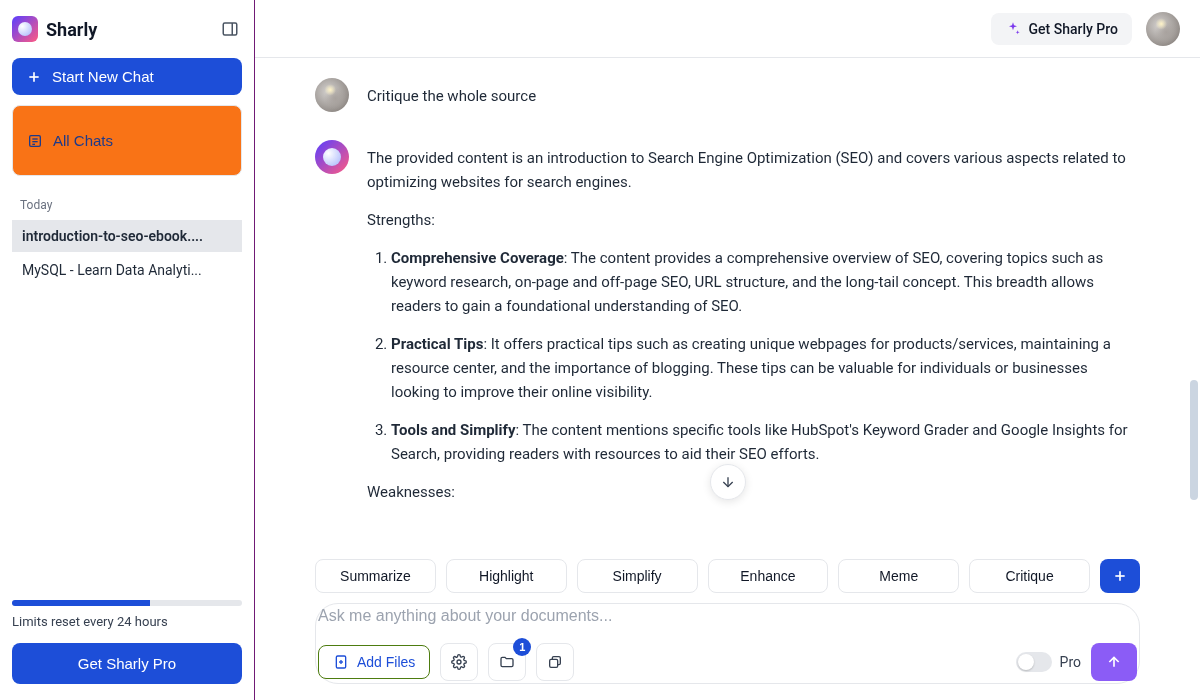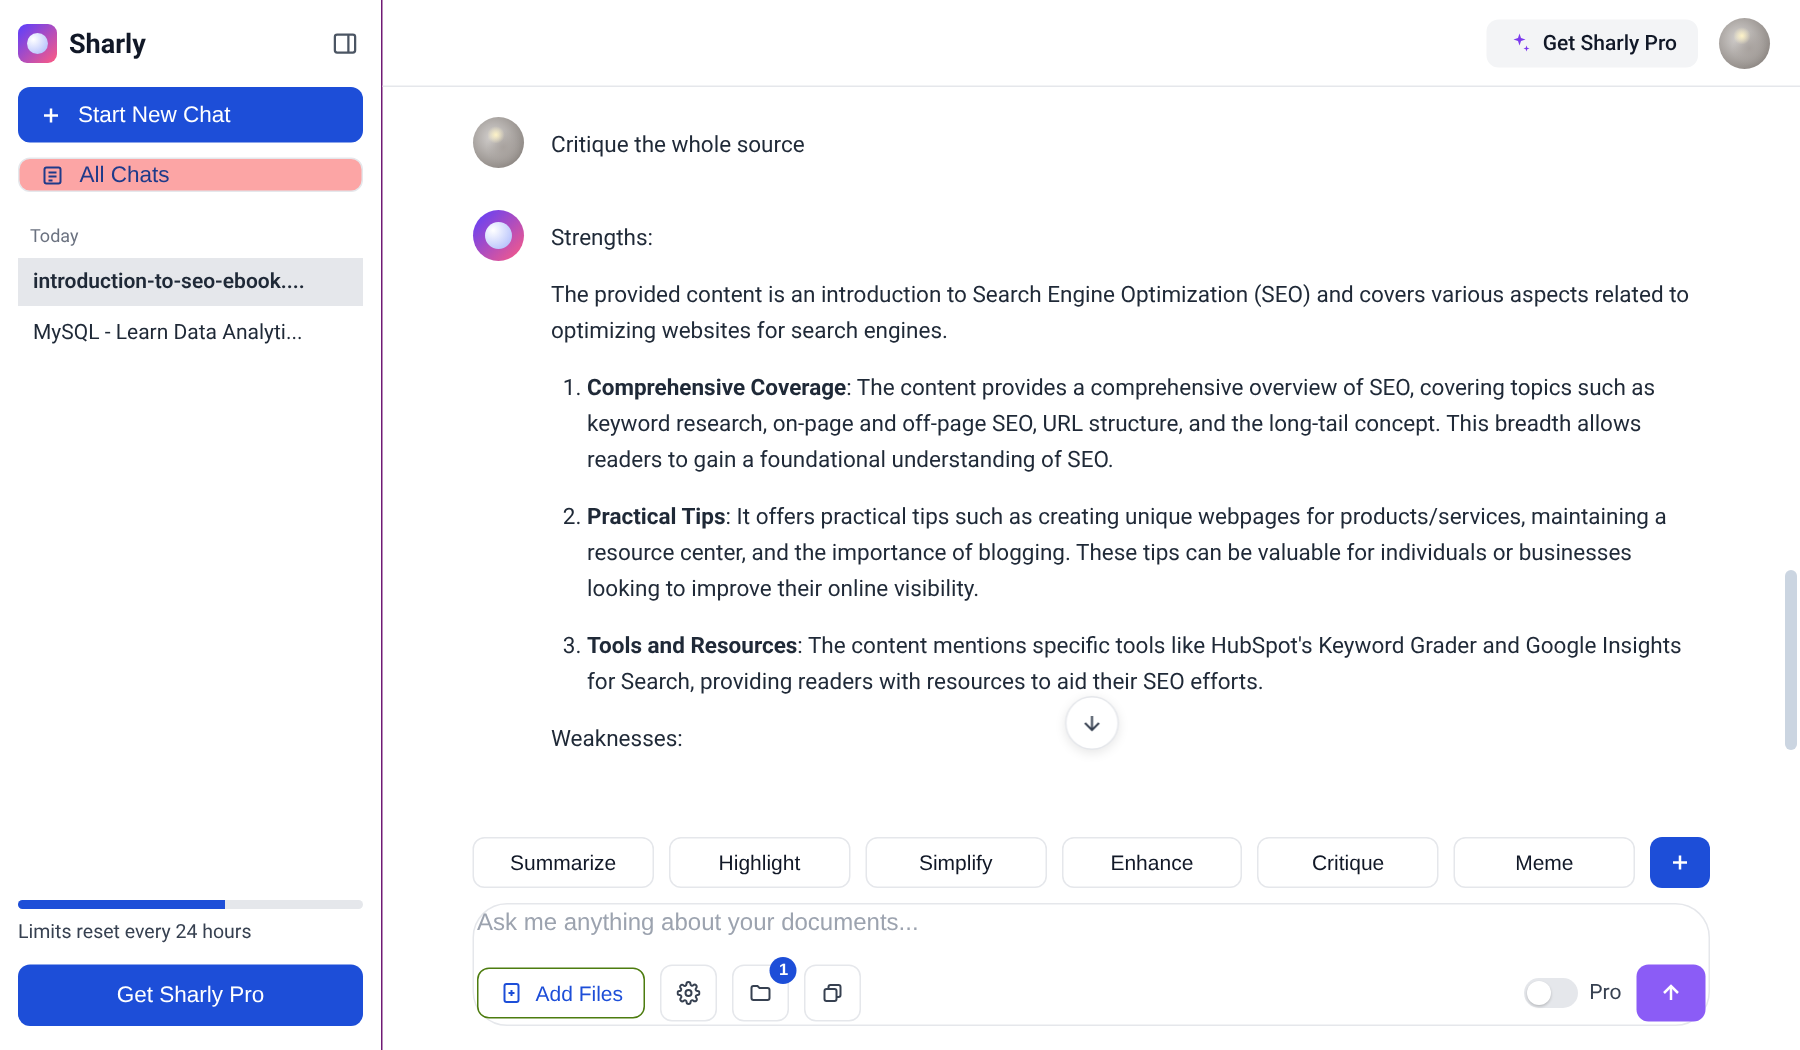--- a/index.html
+++ b/index.html
@@ -5,21 +5,21 @@
 * { box-sizing: border-box; margin: 0; padding: 0; }
 body { font-family: -apple-system, BlinkMacSystemFont, "Segoe UI", Roboto, sans-serif; background: #fff; color: #1f2937; width: 1200px; height: 700px; overflow: hidden; }
 .app { display: flex; height: 700px; }
 .sidebar { width: 255px; border-right: 1px solid #701a75; display: flex; flex-direction: column; padding: 16px 12px; }
 .sidebar-header { display: flex; align-items: center; justify-content: space-between; margin-bottom: 16px; }
 .brand { display: flex; align-items: center; gap: 8px; font-weight: 700; font-size: 18px; color: #111827; }
 .brand-logo { width: 26px; height: 26px; border-radius: 6px; background: linear-gradient(135deg, #593eff 0%, #ff5b82 100%); display: flex; align-items: center; justify-content: center; }
 .brand-logo-inner { width: 14px; height: 14px; border-radius: 50%; background: radial-gradient(circle at 30% 30%, #fff, #a5b4fc); }
 .collapse-btn { width: 24px; height: 24px; display: flex; align-items: center; justify-content: center; cursor: pointer; color: #4b5563; }
 .new-chat-btn { background: #1d4ed8; color: #fff; border: none; border-radius: 8px; padding: 10px 14px; font-size: 15px; font-weight: 500; display: flex; align-items: center; gap: 10px; cursor: pointer; width: 100%; margin-bottom: 10px; }
-.all-chats-btn { background: #fca5a5; border: 1px solid #e5e7eb; border-radius: 8px; padding: 2px 14px; font-size: 15px; color: #1e3a8a; display: flex; align-items: center; gap: 10px; cursor: pointer; width: 100%; margin-bottom: 18px; }
+.all-chats-btn { background: #f97316; border: 1px solid #e5e7eb; border-radius: 8px; padding: 26px 14px; font-size: 15px; color: #1e3a8a; display: flex; align-items: center; gap: 10px; cursor: pointer; width: 100%; margin-bottom: 18px; }
 .section-label { font-size: 12px; color: #6b7280; padding: 4px 8px; margin-bottom: 4px; }
 .chat-item { padding: 8px 10px; border-radius: 0; font-size: 14px; color: #1f2937; cursor: pointer; white-space: nowrap; overflow: hidden; text-overflow: ellipsis; margin-bottom: 2px; }
 .chat-item.active { background: #e5e7eb; font-weight: 600; }
 .sidebar-footer { margin-top: auto; }
 .usage { font-size: 13px; color: #374151; margin-bottom: 6px; }
 .usage b { font-weight: 600; }
 .progress-bar { height: 6px; background: #e5e7eb; border-radius: 3px; overflow: hidden; margin-bottom: 8px; }
 .progress-fill { height: 100%; background: #1d4ed8; width: 60%; }
 .limits-text { font-size: 13px; color: #374151; margin-bottom: 14px; }
 .get-pro-btn { background: #1d4ed8; color: #fff; border: none; border-radius: 8px; padding: 12px; font-size: 15px; font-weight: 500; width: 100%; cursor: pointer; }
@@ -121,47 +121,47 @@
     </div>
 
     <div class="chat-area">
       <div class="msg-row">
         <div class="msg-avatar user"></div>
         <div class="msg-content">Critique the whole source</div>
       </div>
       <div class="msg-row">
         <div class="msg-avatar bot"></div>
         <div class="msg-content">
+          <p>The provided content is an introduction to Search Engine Optimization (SEO) and covers various aspects related to optimizing websites for search engines.</p>
           <p>Strengths:</p>
-          <p>The provided content is an introduction to Search Engine Optimization (SEO) and covers various aspects related to optimizing websites for search engines.</p>
           <ol>
             <li><b>Comprehensive Coverage</b><span>: The content provides a comprehensive overview of SEO, covering topics such as keyword research, on-page and off-page SEO, URL structure, and the long-tail concept. This breadth allows readers to gain a foundational understanding of SEO.</span></li>
             <li><b>Practical Tips</b><span>: It offers practical tips such as creating unique webpages for products/services, maintaining a resource center, and the importance of blogging. These tips can be valuable for individuals or businesses looking to improve their online visibility.</span></li>
-            <li><b>Tools and Resources</b><span>: The content mentions specific tools like HubSpot's Keyword Grader and Google Insights for Search, providing readers with resources to aid their SEO efforts.</span></li>
+            <li><b>Tools and Simplify</b><span>: The content mentions specific tools like HubSpot's Keyword Grader and Google Insights for Search, providing readers with resources to aid their SEO efforts.</span></li>
           </ol>
           <p>Weaknesses:</p>
         </div>
       </div>
     </div>
 
     <div class="scroll-down-btn">
       <svg width="16" height="16" viewBox="0 0 24 24" fill="none" stroke="currentColor" stroke-width="2">
           <line x1="12" y1="5" x2="12" y2="19"></line>
           <polyline points="19 12 12 19 5 12"></polyline>
         </svg>
     </div>
 
     <div class="action-bar">
       <div class="quick-actions">
         <button class="qa-btn">Summarize</button>
         <button class="qa-btn">Highlight</button>
         <button class="qa-btn">Simplify</button>
         <button class="qa-btn">Enhance</button>
+        <button class="qa-btn">Meme</button>
         <button class="qa-btn">Critique</button>
-        <button class="qa-btn">Meme</button>
         <button class="qa-plus">
           <svg width="16" height="16" viewBox="0 0 24 24" fill="none" stroke="currentColor" stroke-width="2.5">
               <line x1="12" y1="5" x2="12" y2="19"></line>
               <line x1="5" y1="12" x2="19" y2="12"></line>
             </svg>
         </button>
       </div>
       <div class="input-box">
         <input class="input-field" placeholder="Ask me anything about your documents..." style="">
         <div class="input-controls">

